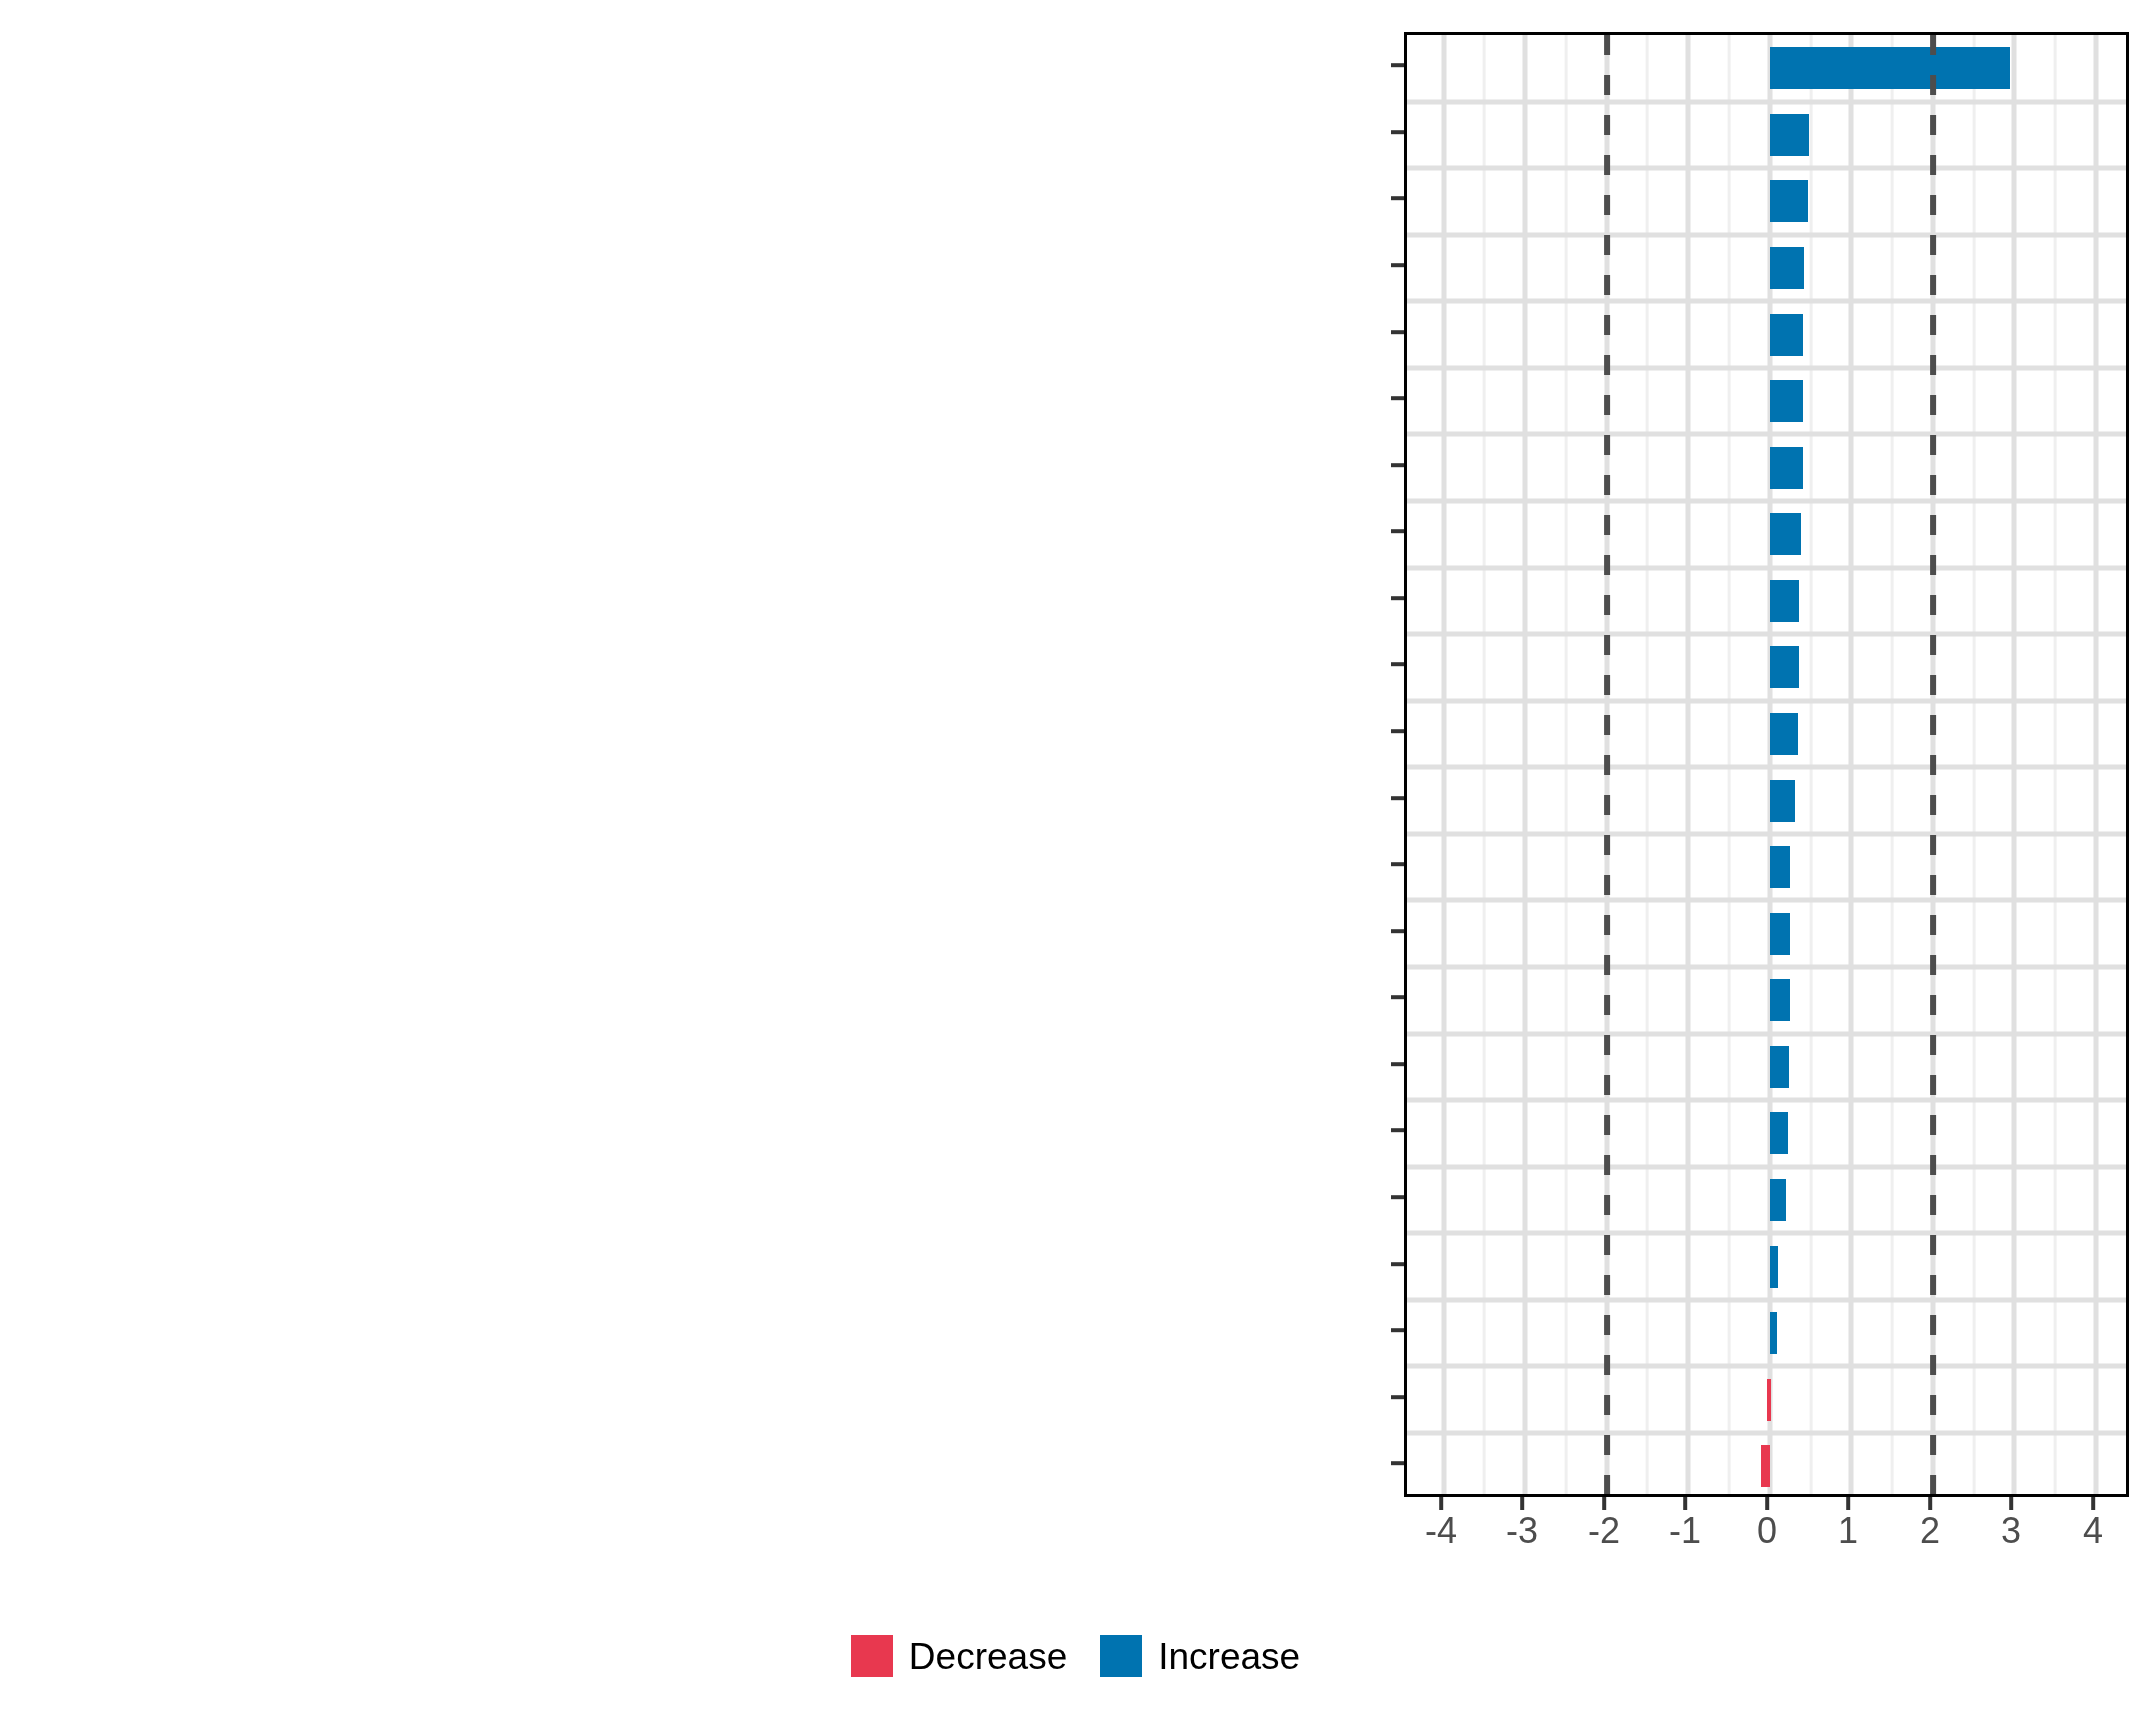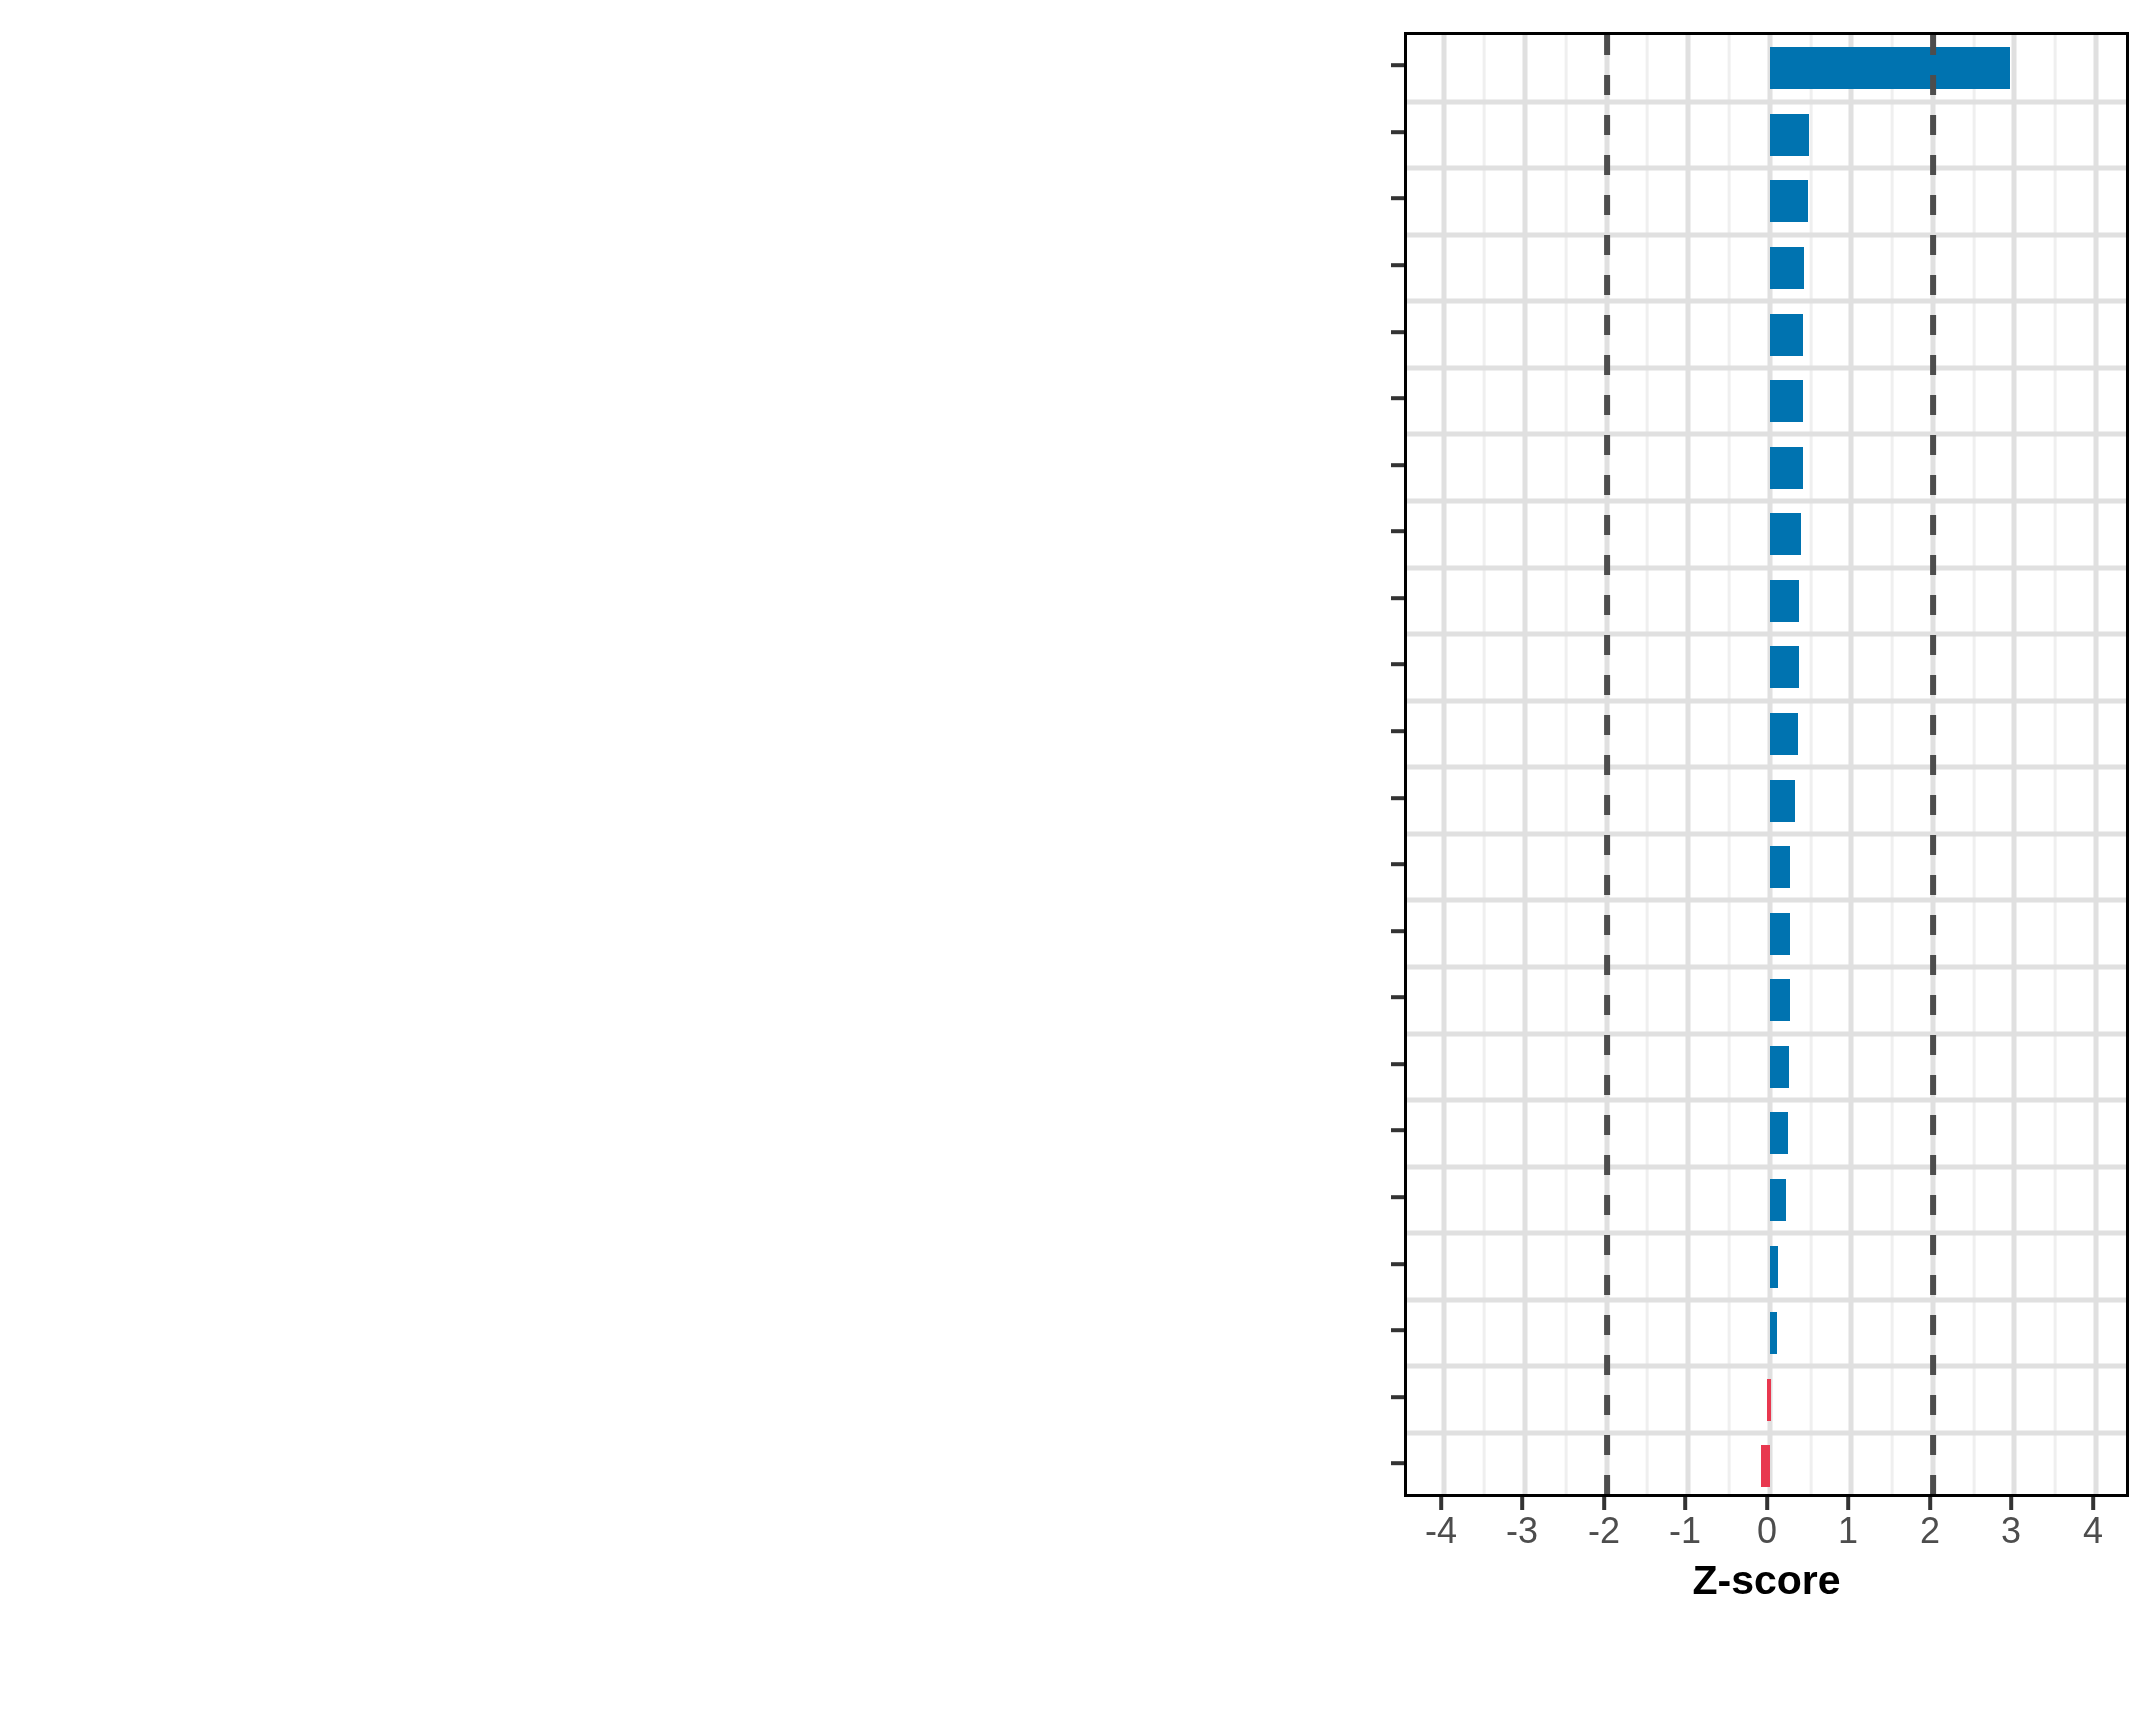--- a/index.html
+++ b/index.html
@@ -227,17 +227,26 @@
       <div class="tickmark" style="left: 444px;"></div>
       <div class="ticklabel" style="left: 444px;">1</div>
       <div class="tickmark" style="left: 526px;"></div>
       <div class="ticklabel" style="left: 526px;">2</div>
       <div class="tickmark" style="left: 607px;"></div>
       <div class="ticklabel" style="left: 607px;">3</div>
       <div class="tickmark" style="left: 689px;"></div>
       <div class="ticklabel" style="left: 689px;">4</div>
     </div>
 
-  <div id="xaxistitle">Z-score</div>
-
+
+  <div id="legend">
+    <div class="legend-item">
+      <span class="legend-swatch" style="background: rgb(232, 56, 79);"></span>
+      <span class="legend-text">Decrease</span>
+    </div>
+    <div class="legend-item">
+      <span class="legend-swatch" style="background: rgb(0, 115, 176);"></span>
+      <span class="legend-text">Increase</span>
+    </div>
+  </div>
 
 </div>
 
 
 </body></html>

